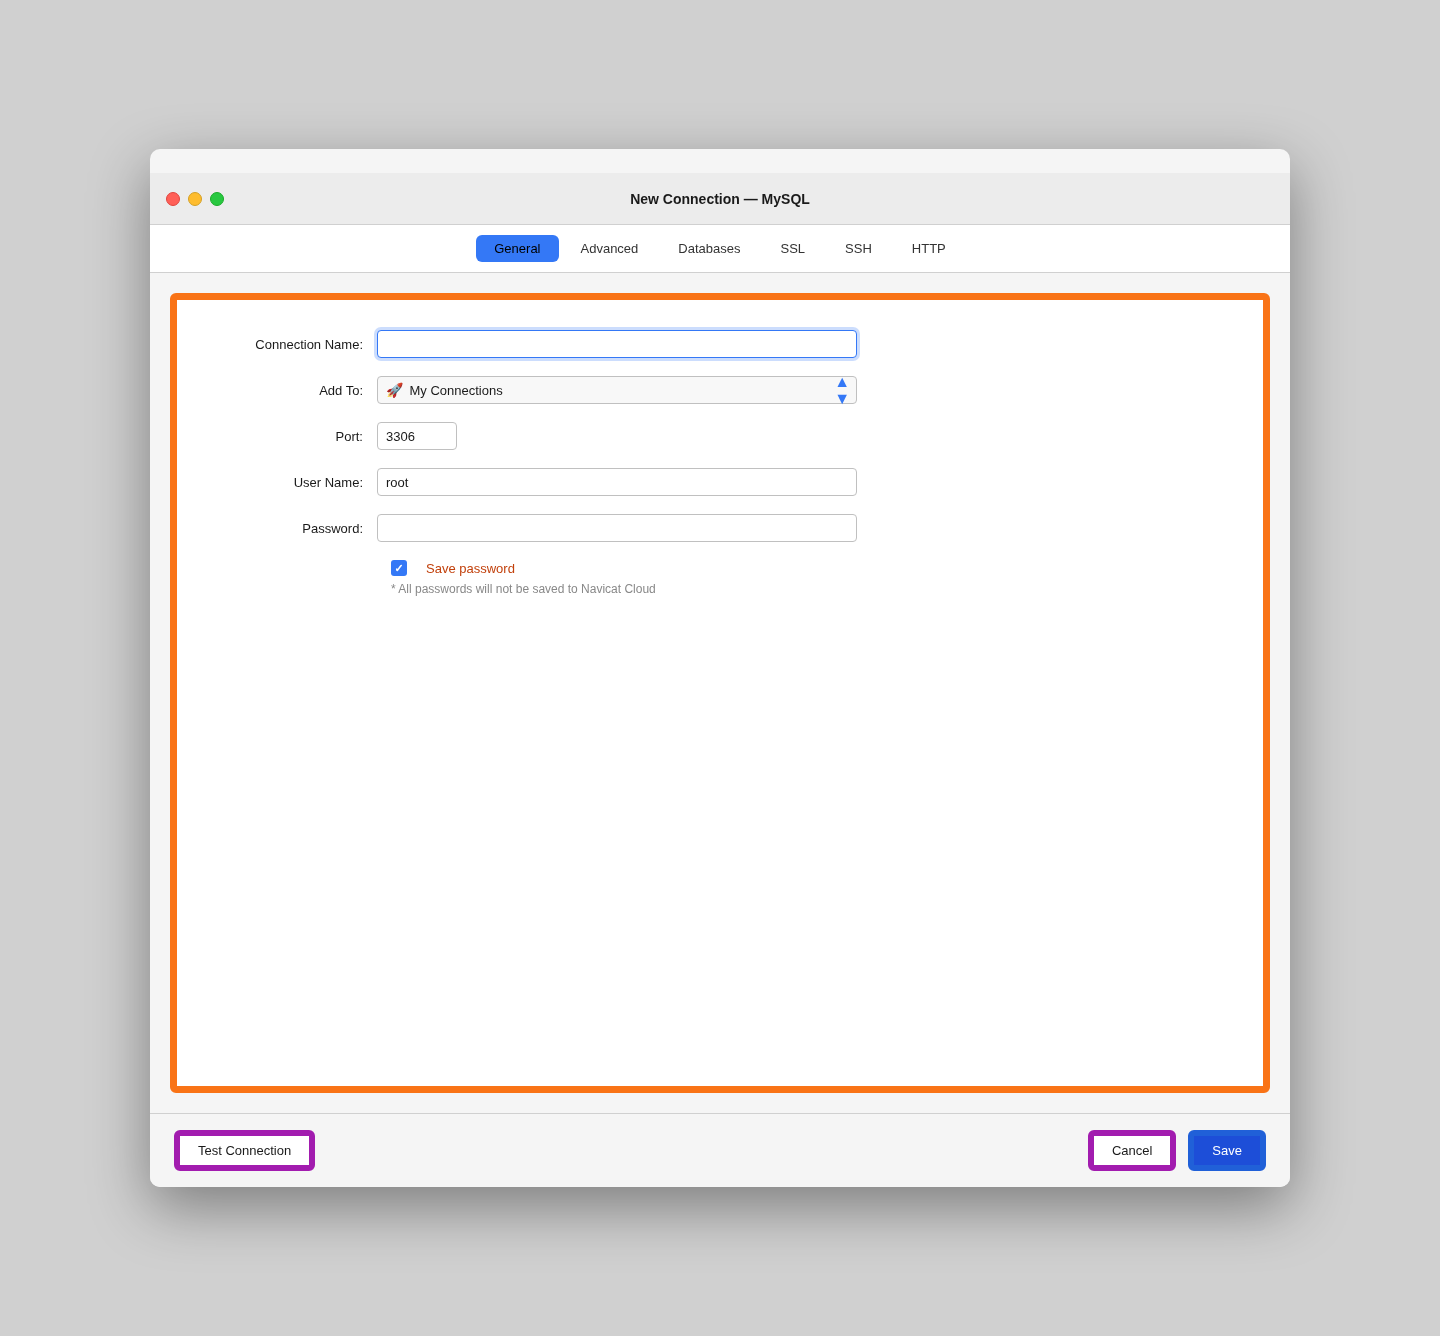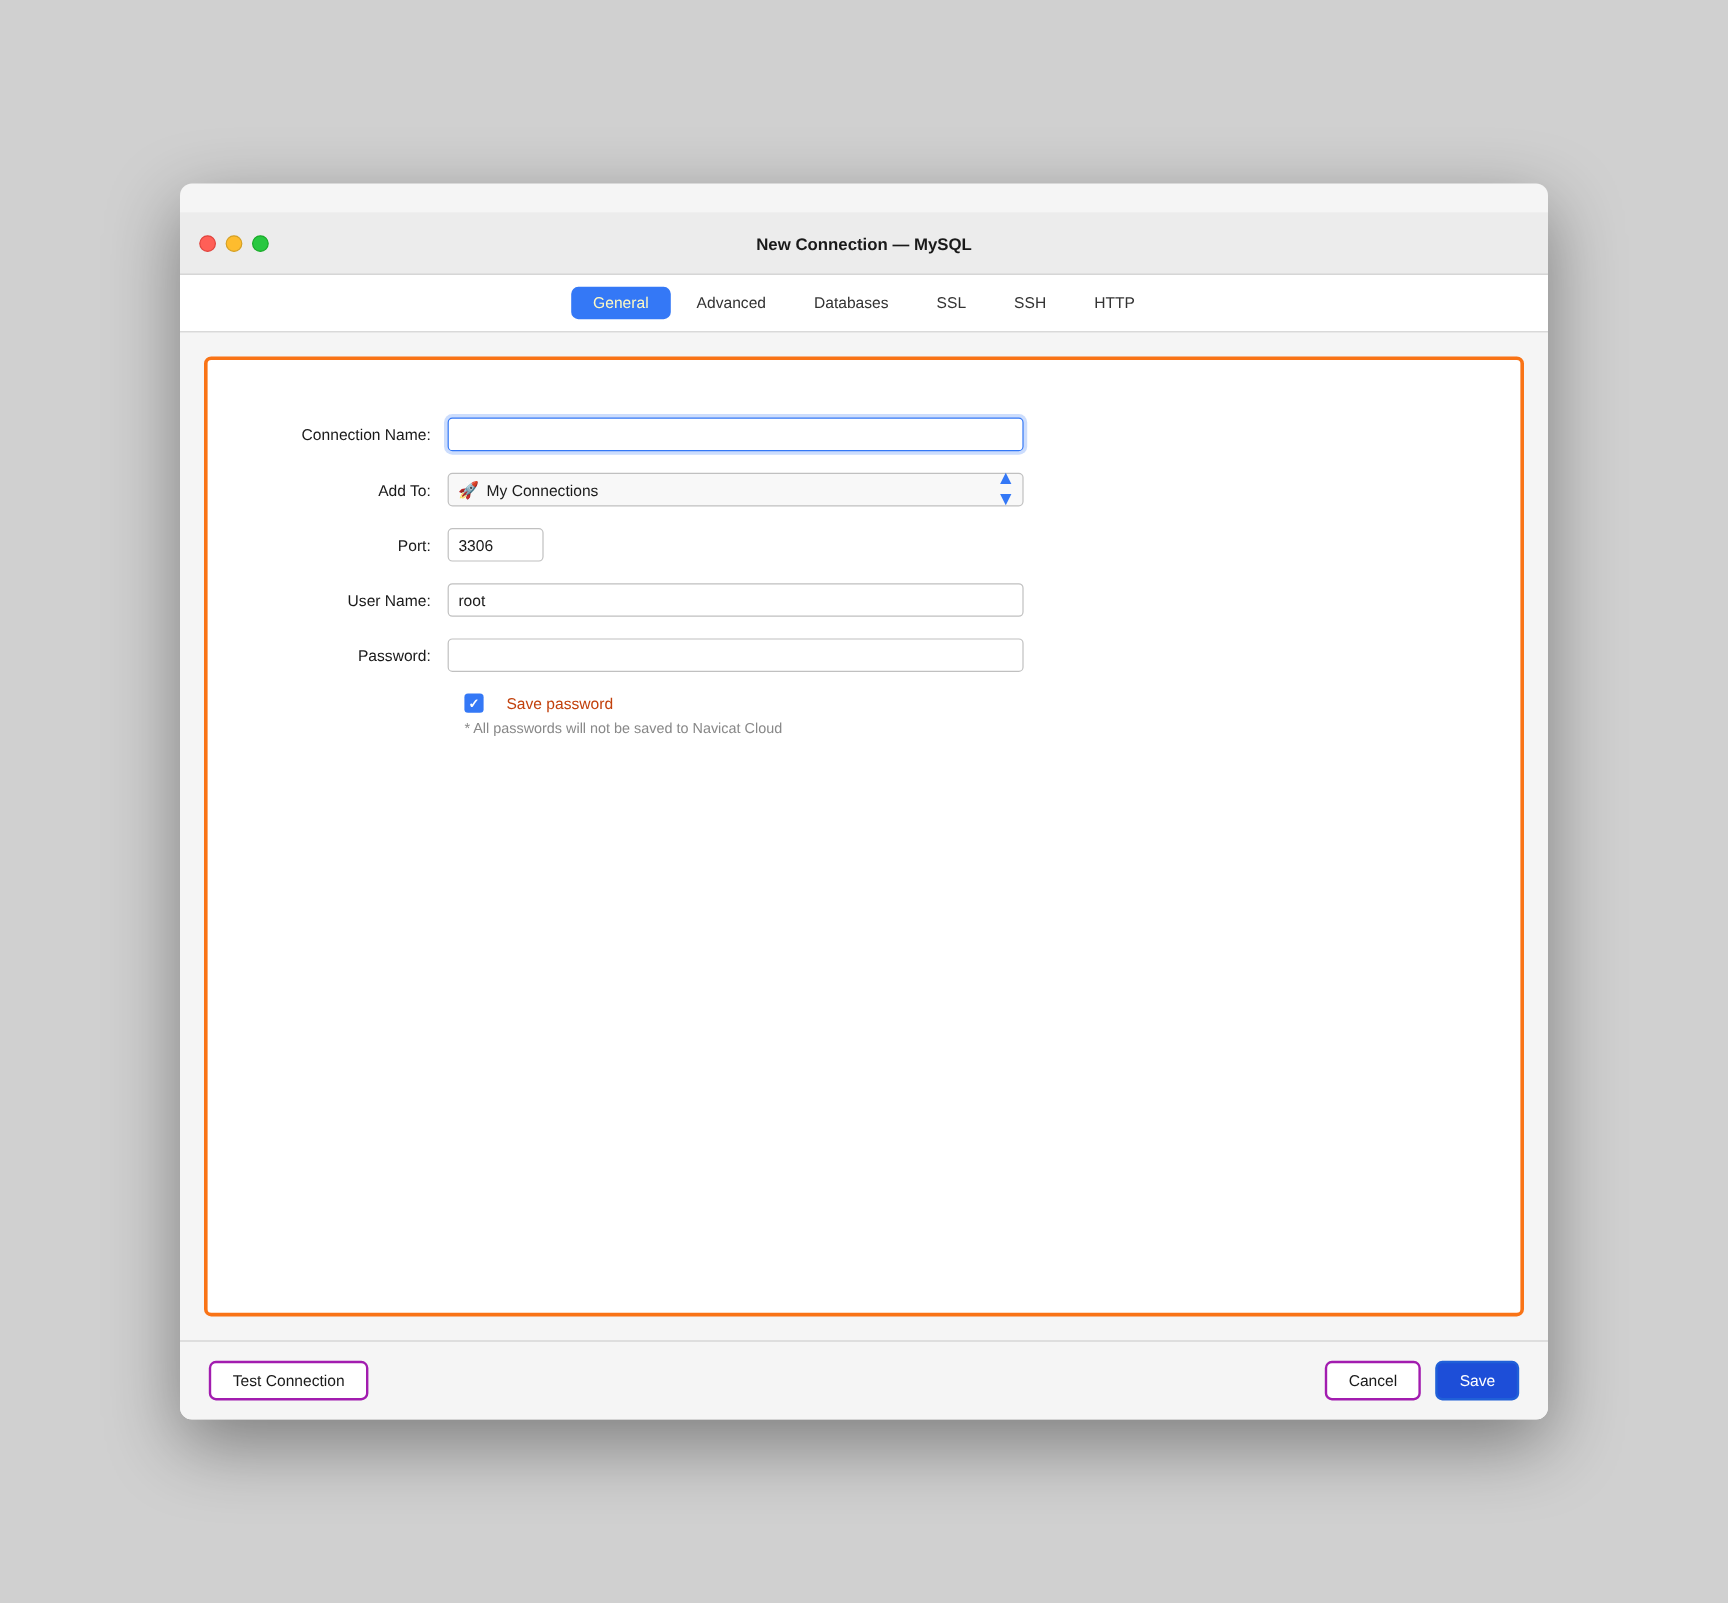--- a/index.html
+++ b/index.html
@@ -82,30 +82,30 @@
       font-size: 13px;
       font-weight: 400;
       color: #333;
       cursor: pointer;
       border: none;
       background: transparent;
     }
 
     .tab.active {
       background: #3478f6;
-      color: #fef9c3;
+      color: #000000;
       font-weight: 500;
     }
 
     .form-area {
       background: #ffffff;
       margin: 20px;
       border-radius: 6px;
-      border: 3px solid #f97316;
-      padding: 48px 40px 40px 40px;
+      border: 7px solid #f97316;
+      padding: 30px 40px 40px 40px;
       min-height: 800px;
     }
 
     .form-row {
       display: flex;
       align-items: center;
       margin-bottom: 18px;
     }
 
     .form-label {
@@ -238,21 +238,21 @@
       background: #f5f5f5;
       border-top: 1px solid #d0d0d0;
     }
 
     .btn {
       padding: 7px 18px;
       border-radius: 6px;
       font-size: 13px;
       font-weight: 400;
       cursor: pointer;
-      border: 2px solid #a21caf;
+      border: 6px solid #a21caf;
       background: #ffffff;
       color: #1a1a1a;
     }
 
     .btn-primary {
       background: #1d4ed8;
       color: #ffffff;
       border-color: #2060d8;
       font-weight: 500;
     }

